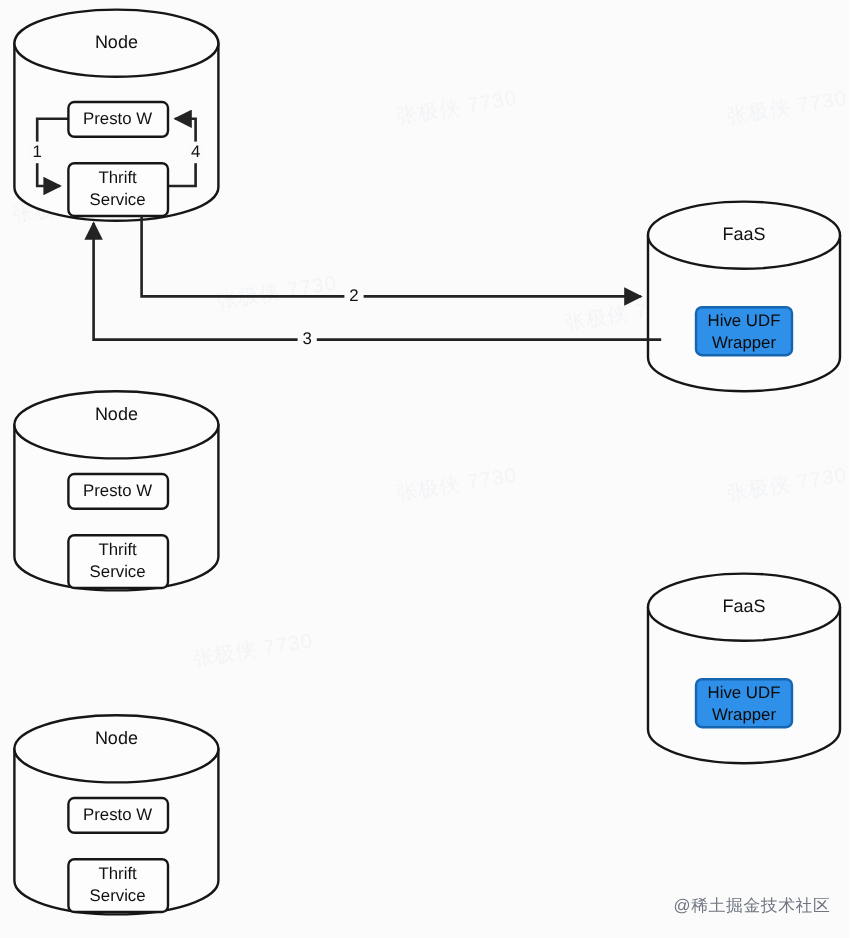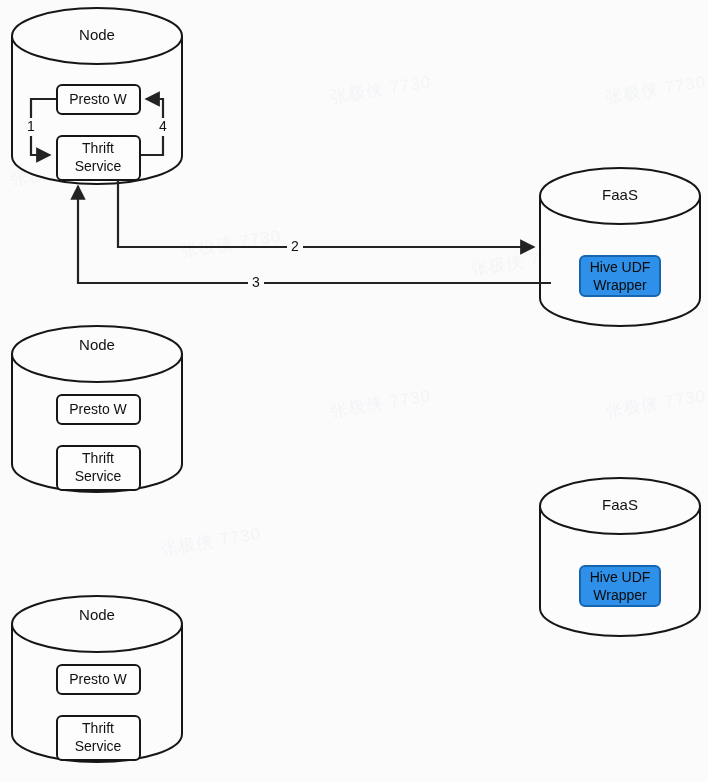--- a/index.html
+++ b/index.html
@@ -219,13 +219,14 @@
       <text class="node-box-label" x="98" y="680">Presto W</text>
     </g>
 
     <g>
       <rect class="node-box" x="57" y="716" width="83" height="44" rx="5" ry="5"></rect>
       <text class="node-box-label" x="98" y="729">Thrift</text>
       <text class="node-box-label" x="98" y="747">Service</text>
     </g>
   </svg>
 
+  <div class="attribution">@稀土掘金技术社区</div>
 </div>
 
 </body></html>

